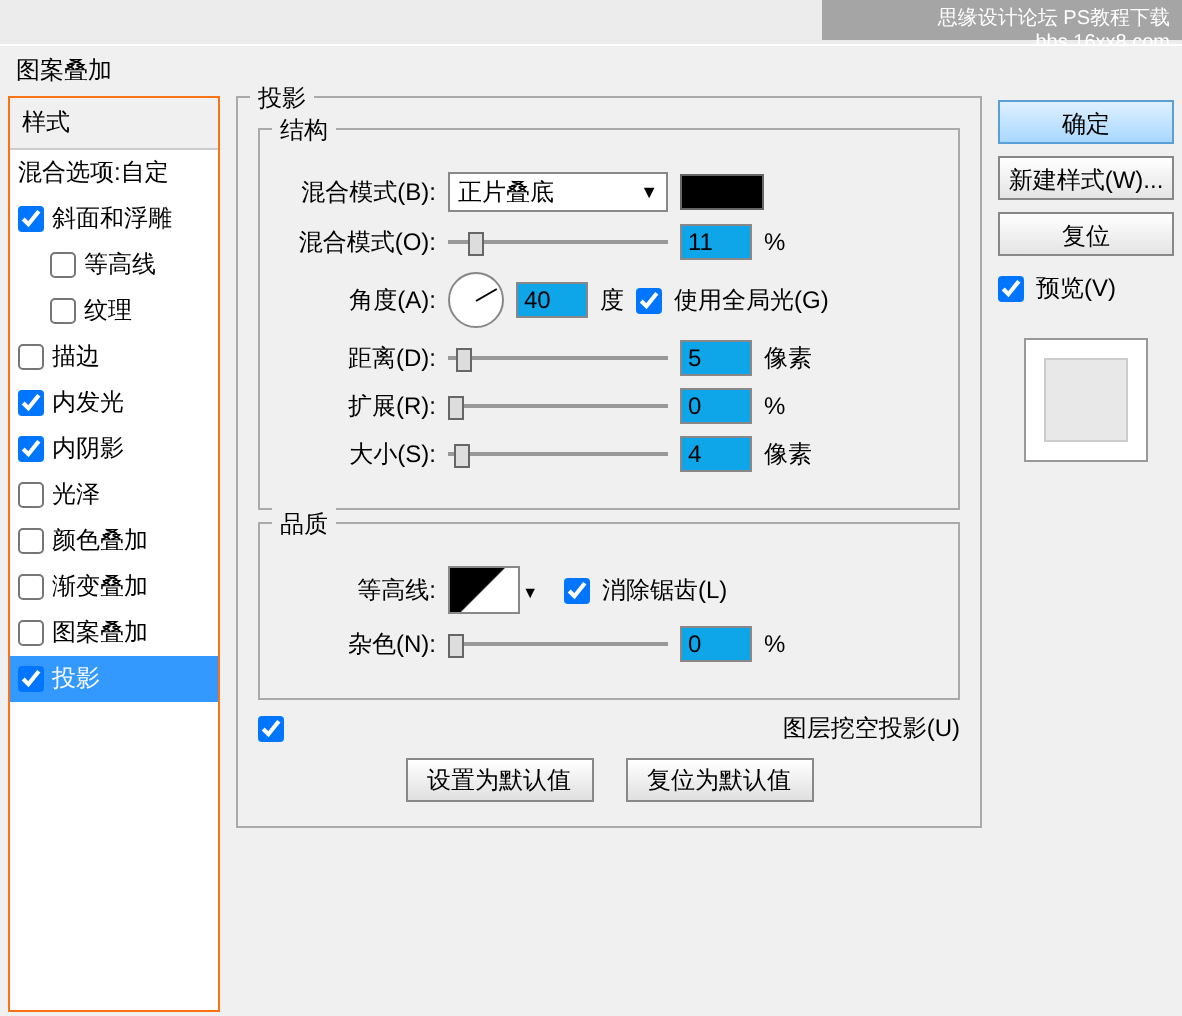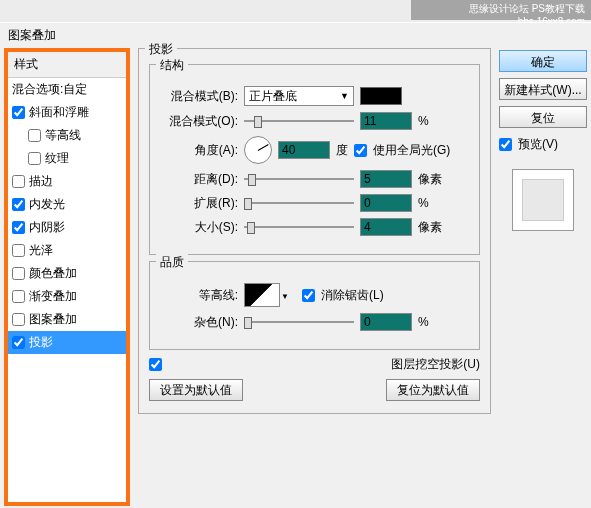--- a/index.html
+++ b/index.html
@@ -1,46 +1,46 @@
 <!DOCTYPE html>
 <html><head>
 <meta charset="utf-8">
 <style>
 * { box-sizing: border-box; margin: 0; padding: 0; font-family: "Microsoft YaHei", SimSun, sans-serif; font-size: 12px; }
 body { background: #ececec; width: 591px; height: 508px; overflow: hidden; }
 .watermark { position: absolute; top: 0; right: 0; width: 180px; height: 20px; background: rgba(0,0,0,.3); color: #fff; font-size: 10px; text-align: right; padding: 2px 6px; }
 .dialog { position: absolute; top: 22px; left: 0; width: 591px; height: 486px; background: #f0f0f0; border-top: 1px solid #fff; }
 .title { padding: 4px 8px; font-size: 12px; color: #000; }
 .content { display: flex; padding: 0 4px; gap: 8px; }
-.sidebar { width: 126px; border: 4px solid #f97316; background: #fff; height: 458px; }
+.sidebar { width: 106px; border: 1px solid #f97316; background: #fff; height: 458px; }
 .sidebar-header { padding: 4px 6px; background: #f0f0f0; border-bottom: 1px solid #ccc; }
 .sidebar-item { display: flex; align-items: center; padding: 3px 4px; gap: 4px; cursor: default; }
 .sidebar-item.selected { background: #3399ff; color: #fff; }
 .sidebar-item input[type=checkbox] { width: 13px; height: 13px; }
 .sidebar-item.indent { padding-left: 20px; }
 .fieldset { border: 1px solid #aaa; padding: 8px 10px 12px; margin-bottom: 6px; }
 .fieldset-title { position: relative; top: -16px; background: #f0f0f0; display: inline-block; padding: 0 4px; margin-left: -4px; }
 .fieldset-body { margin-top: -10px; }
 .main { flex: 1; padding-top: 0; }
 .row { display: flex; align-items: center; margin: 6px 0; gap: 6px; }
 .row label.lbl { width: 78px; text-align: right; }
 .select { width: 110px; height: 20px; border: 1px solid #888; background: #fff; display: flex; align-items: center; justify-content: space-between; padding: 0 4px; }
 .select .arrow { font-size: 9px; }
 .swatch { width: 42px; height: 18px; background: #000; border: 1px solid #666; }
 .slider { flex: 0 0 110px; height: 14px; position: relative; }
 .slider .track { position: absolute; top: 6px; left: 0; right: 0; height: 2px; background: #999; }
 .slider .thumb { position: absolute; top: 2px; width: 8px; height: 12px; background: #ddd; border: 1px solid #666; }
-.numbox { width: 52px; height: 18px; border: 1px solid #888; background: #0f766e; text-align: left; padding: 1px 3px; }
+.numbox { width: 36px; height: 18px; border: 1px solid #888; background: #0ea5e9; text-align: left; padding: 1px 3px; }
 .unit { width: 30px; }
 .angle { width: 28px; height: 28px; border: 1px solid #888; border-radius: 50%; background: #fff; position: relative; }
 .angle .hand { position: absolute; top: 13px; left: 13px; width: 12px; height: 1px; background: #000; transform-origin: left center; transform: rotate(-30deg); }
 .contour { width: 36px; height: 24px; border: 1px solid #888; background: linear-gradient(135deg,#000 0%,#000 48%,#fff 50%,#fff 100%); position: relative; }
 .contour .mini-arrow { position: absolute; right: -10px; top: 8px; font-size: 8px; }
 .cb { width: 13px; height: 13px; }
-.btnrow { display: flex; gap: 16px; justify-content: space-between; margin-top: 4px; }
+.btnrow { display: flex; gap: 16px; justify-content: center; margin-top: 4px; }
 .sbtn { border: 1px solid #888; background: linear-gradient(#fff,#e0e0e0); padding: 2px 10px; height: 22px; }
 .rightcol { width: 88px; display: flex; flex-direction: column; gap: 6px; padding-top: 2px; }
 .rbtn { border: 1px solid #888; background: linear-gradient(#fff,#e4e4e4); padding: 3px 4px; height: 22px; }
 .rbtn.primary { background: linear-gradient(#dff0ff,#a8d8ff); border: 1px solid #5a9fd6; }
 .preview-box { width: 62px; height: 62px; border: 1px solid #999; background: #fff; margin: 4px auto 0; display:flex; align-items:center; justify-content:center; }
 .preview-inner { width: 42px; height: 42px; background: #e8e8e8; border: 1px solid #ccc; }
 </style>
 </head>
 <body>
 

